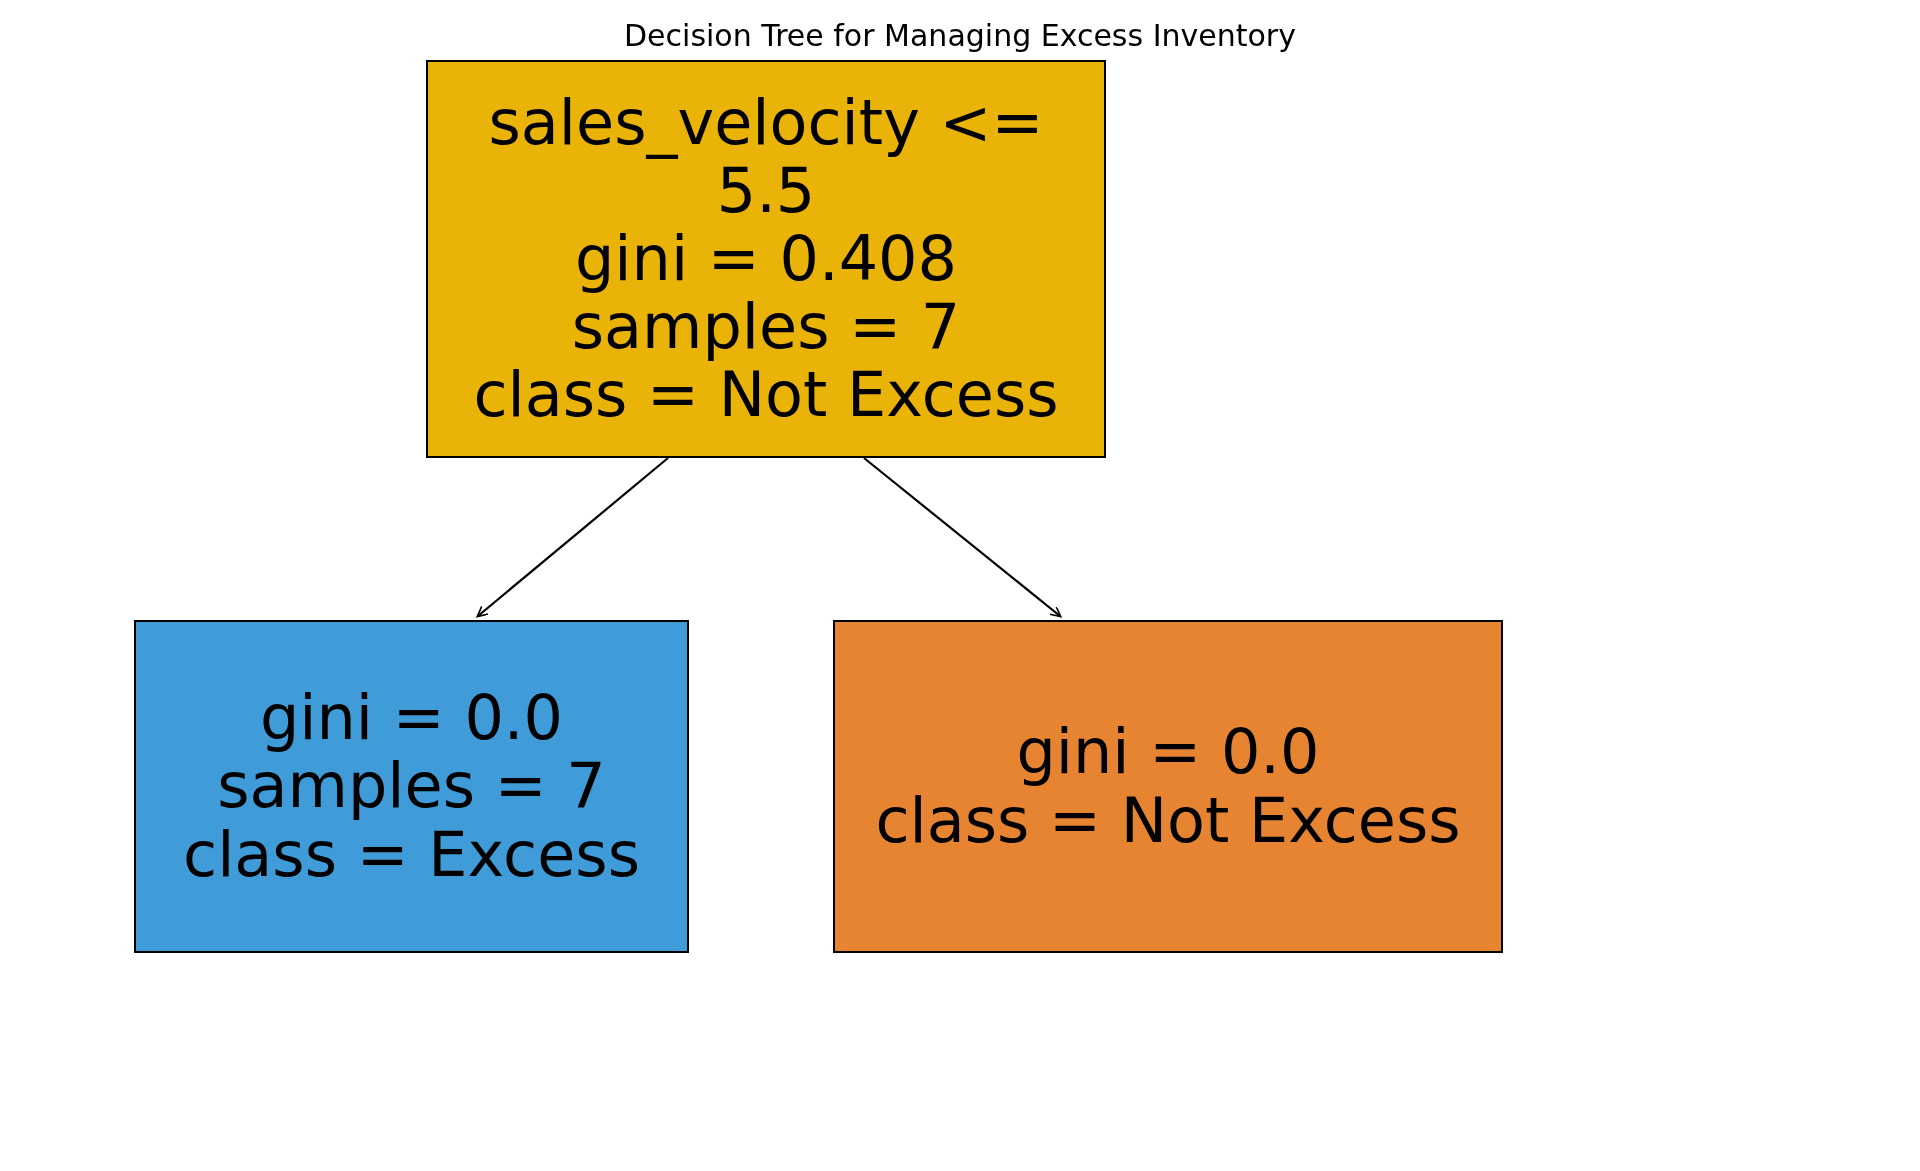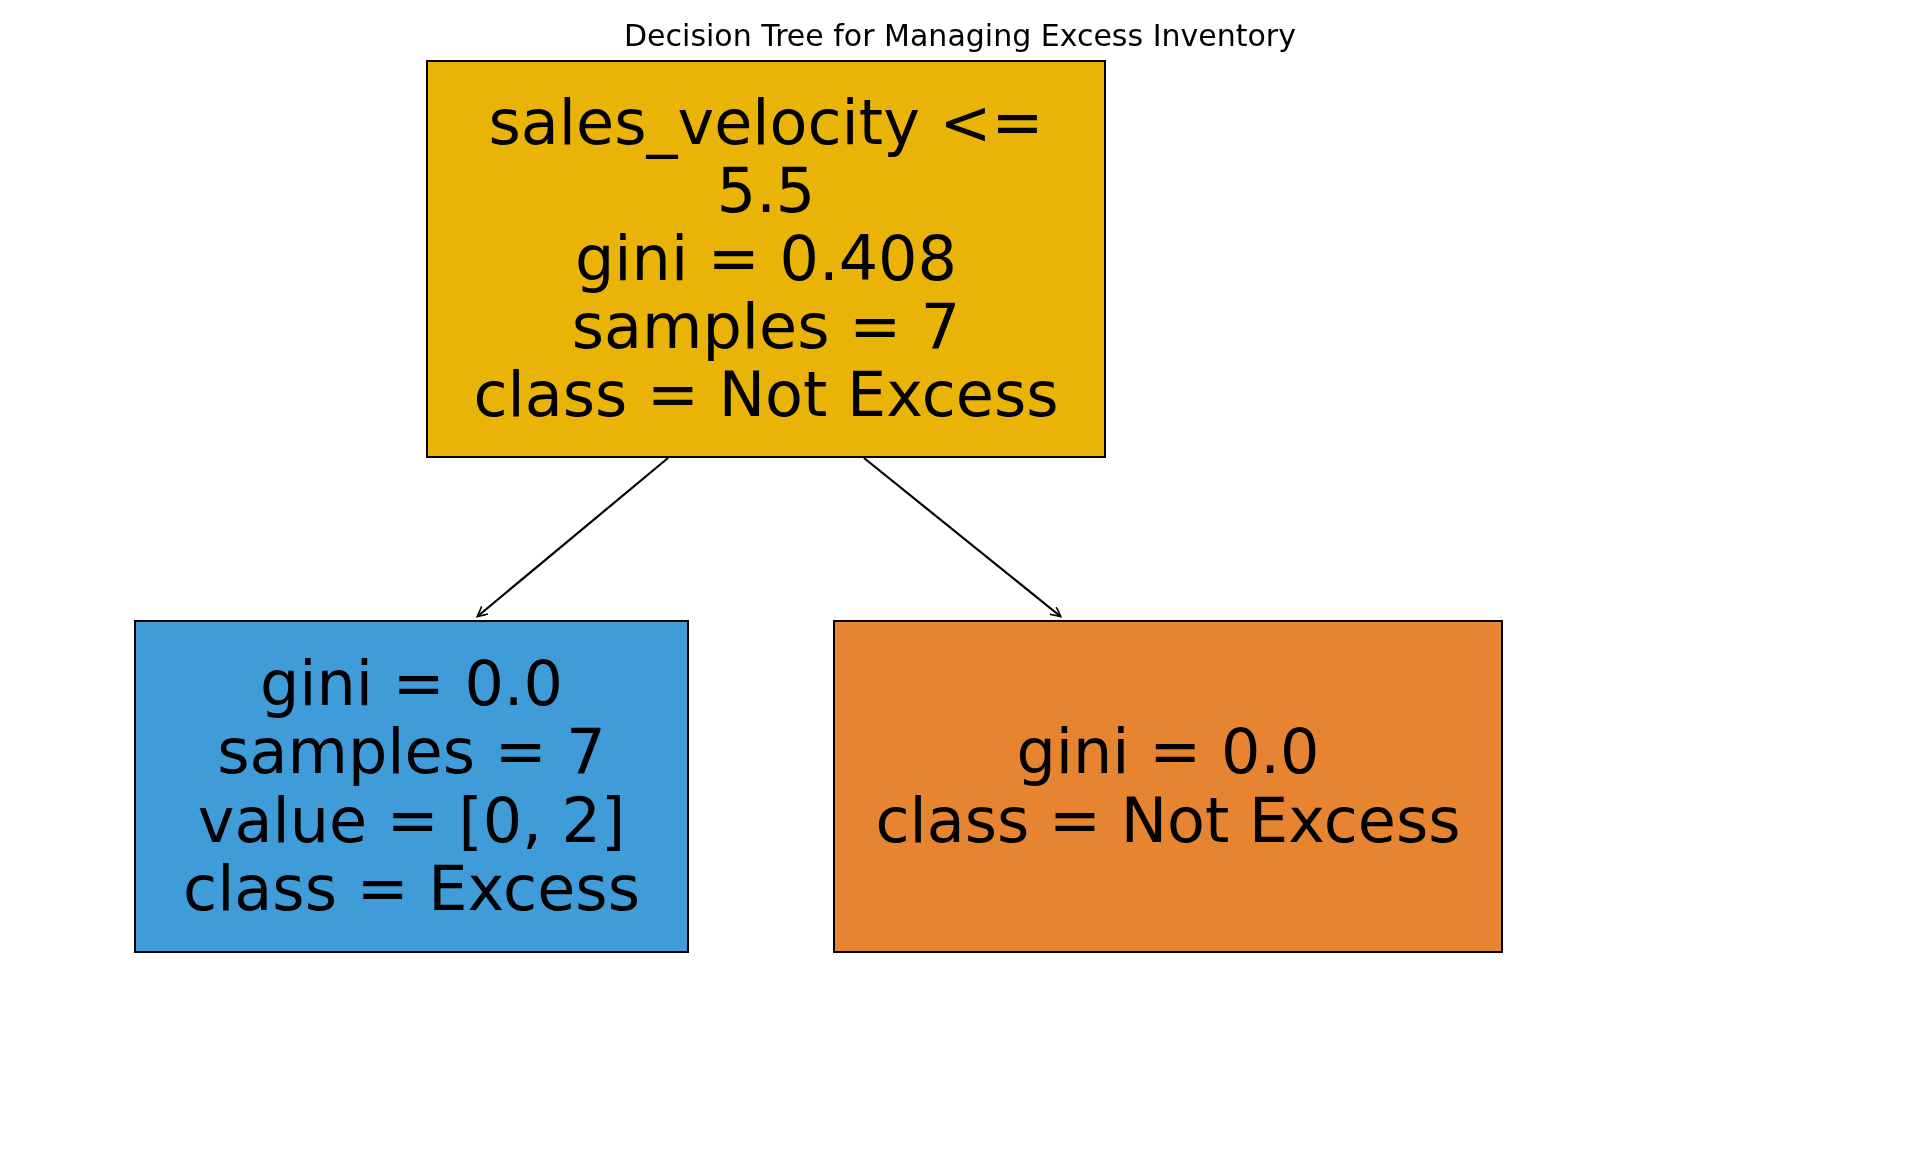--- a/index.html
+++ b/index.html
@@ -90,21 +90,20 @@
   <div class="node root">
     <span>sales_velocity &lt;= 5.5</span>
     <span>gini = 0.408</span>
     <span>samples = 7</span>
     <span>class = Not Excess</span>
   </div>
 
   <div class="node leaf-left">
     <span>gini = 0.0</span>
     <span>samples = 7</span>
-    <span>value = [0, 2]</span>
     <span>class = Excess</span>
   </div>
 
   <div class="node leaf-right">
     <span>gini = 0.0</span>
     <span>class = Not Excess</span>
   </div>
 
 </div>
 

